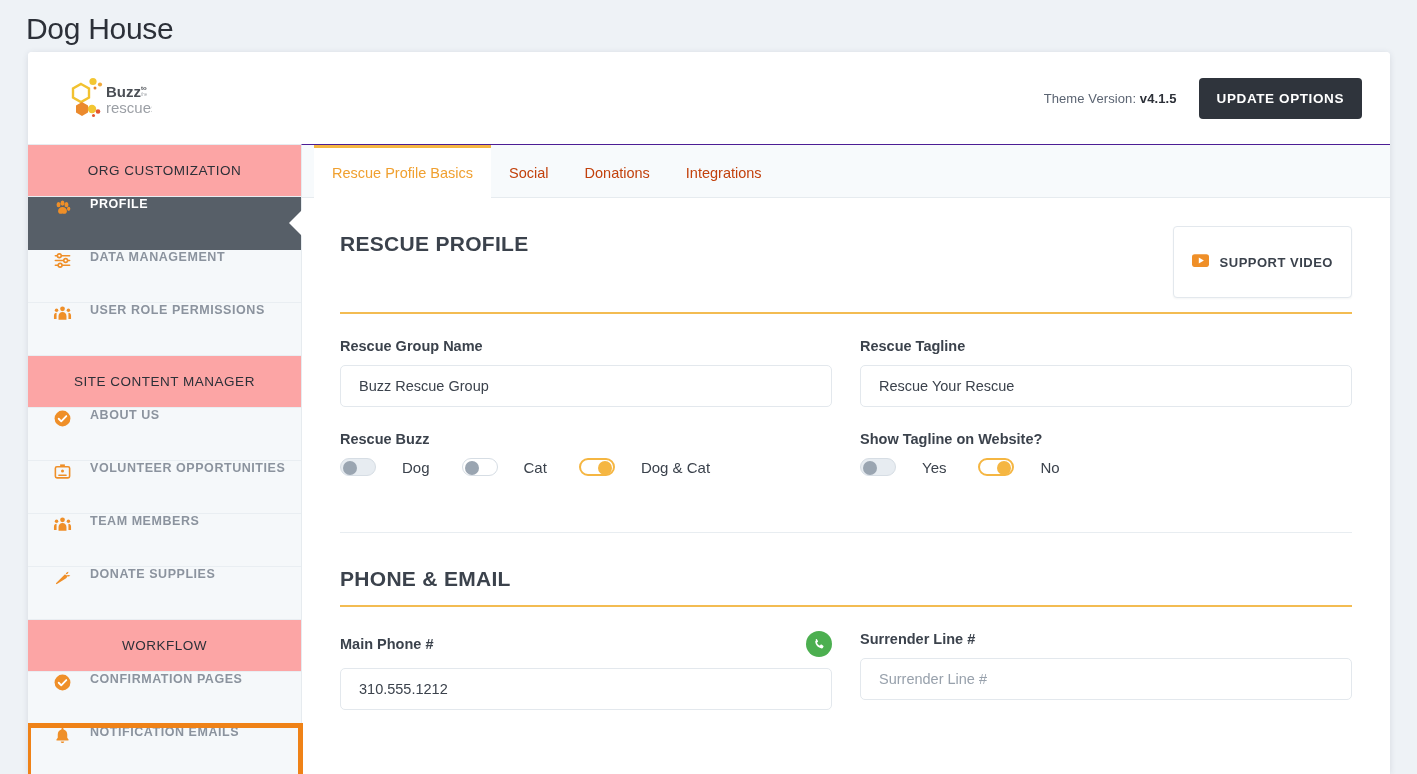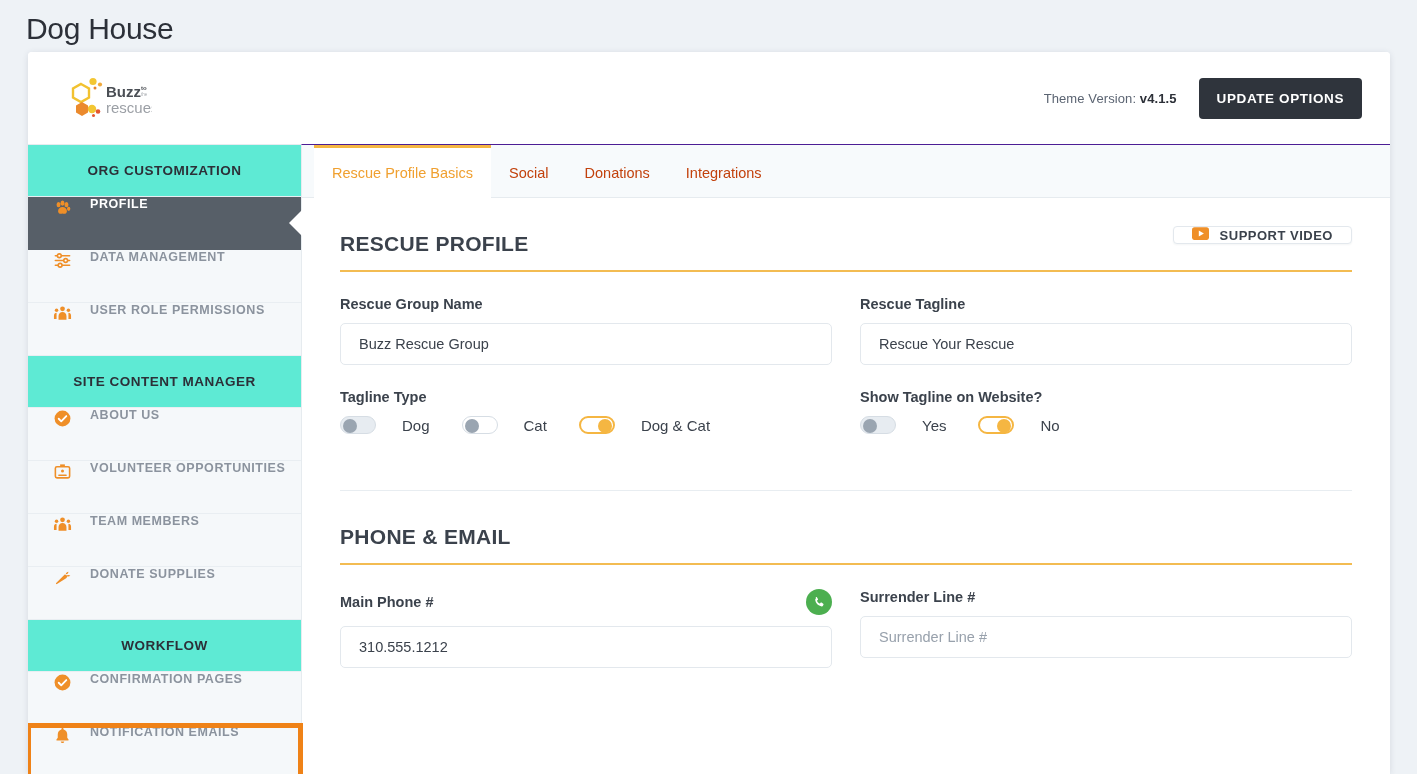--- a/index.html
+++ b/index.html
@@ -68,24 +68,24 @@
 
   
   .sidebar {
     width: 273px;
     flex: 0 0 273px;
     background: #f5f8fa;
     border-top: 1px solid #e6ebef;
     position: relative;
   }
   .side-head {
-    background: #5eead4;
+    background: #fca5a5;
     text-align: center;
     font-size: 13.5px;
-    font-weight: bold;
+    font-weight: normal;
     color: #2c3038;
     letter-spacing: .5px;
     height: 52px;
     line-height: 52px;
     border-bottom: 1px solid #e9eef2;
   }
   .side-item {
     height: 53px;
     display: flex;
     align-items: flex-start;
@@ -191,21 +191,21 @@
   .sec-rule {
     height: 2px;
     background: #f3bc52;
     margin-top: 14px;
   }
   .support-btn {
     display: flex; align-items: center; gap: 11px;
     background: #ffffff;
     border: 1px solid #e3e8ed;
     border-radius: 4px;
-    padding: 0 18px;
+    padding: 27px 18px;
     font-size: 13px;
     font-weight: bold;
     letter-spacing: .5px;
     color: #3b424c;
     cursor: pointer;
     box-shadow: 0 1px 2px rgba(40,50,70,.05);
     margin-top: -6px;
     white-space: nowrap;
     font-family: "Liberation Sans", sans-serif;
   }
@@ -476,21 +476,21 @@
               <input class="input" type="text" value="Buzz Rescue Group" style="">
             </div>
             <div>
               <div class="field-label">Rescue Tagline</div>
               <input class="input" type="text" value="Rescue Your Rescue" style="">
             </div>
           </div>
 
           <div class="grid2">
             <div>
-              <div class="field-label">Tagline Type</div>
+              <div class="field-label">Rescue Buzz</div>
               <div class="toggle-row">
                 <div class="toggle-group">
                   <span class="switch">
                       <span class="knob"></span>
                     </span>
                   <span class="toggle-label">Dog</span>
                 </div>
                 <div class="toggle-group">
                   <span class="switch plain">
                       <span class="knob"></span>

